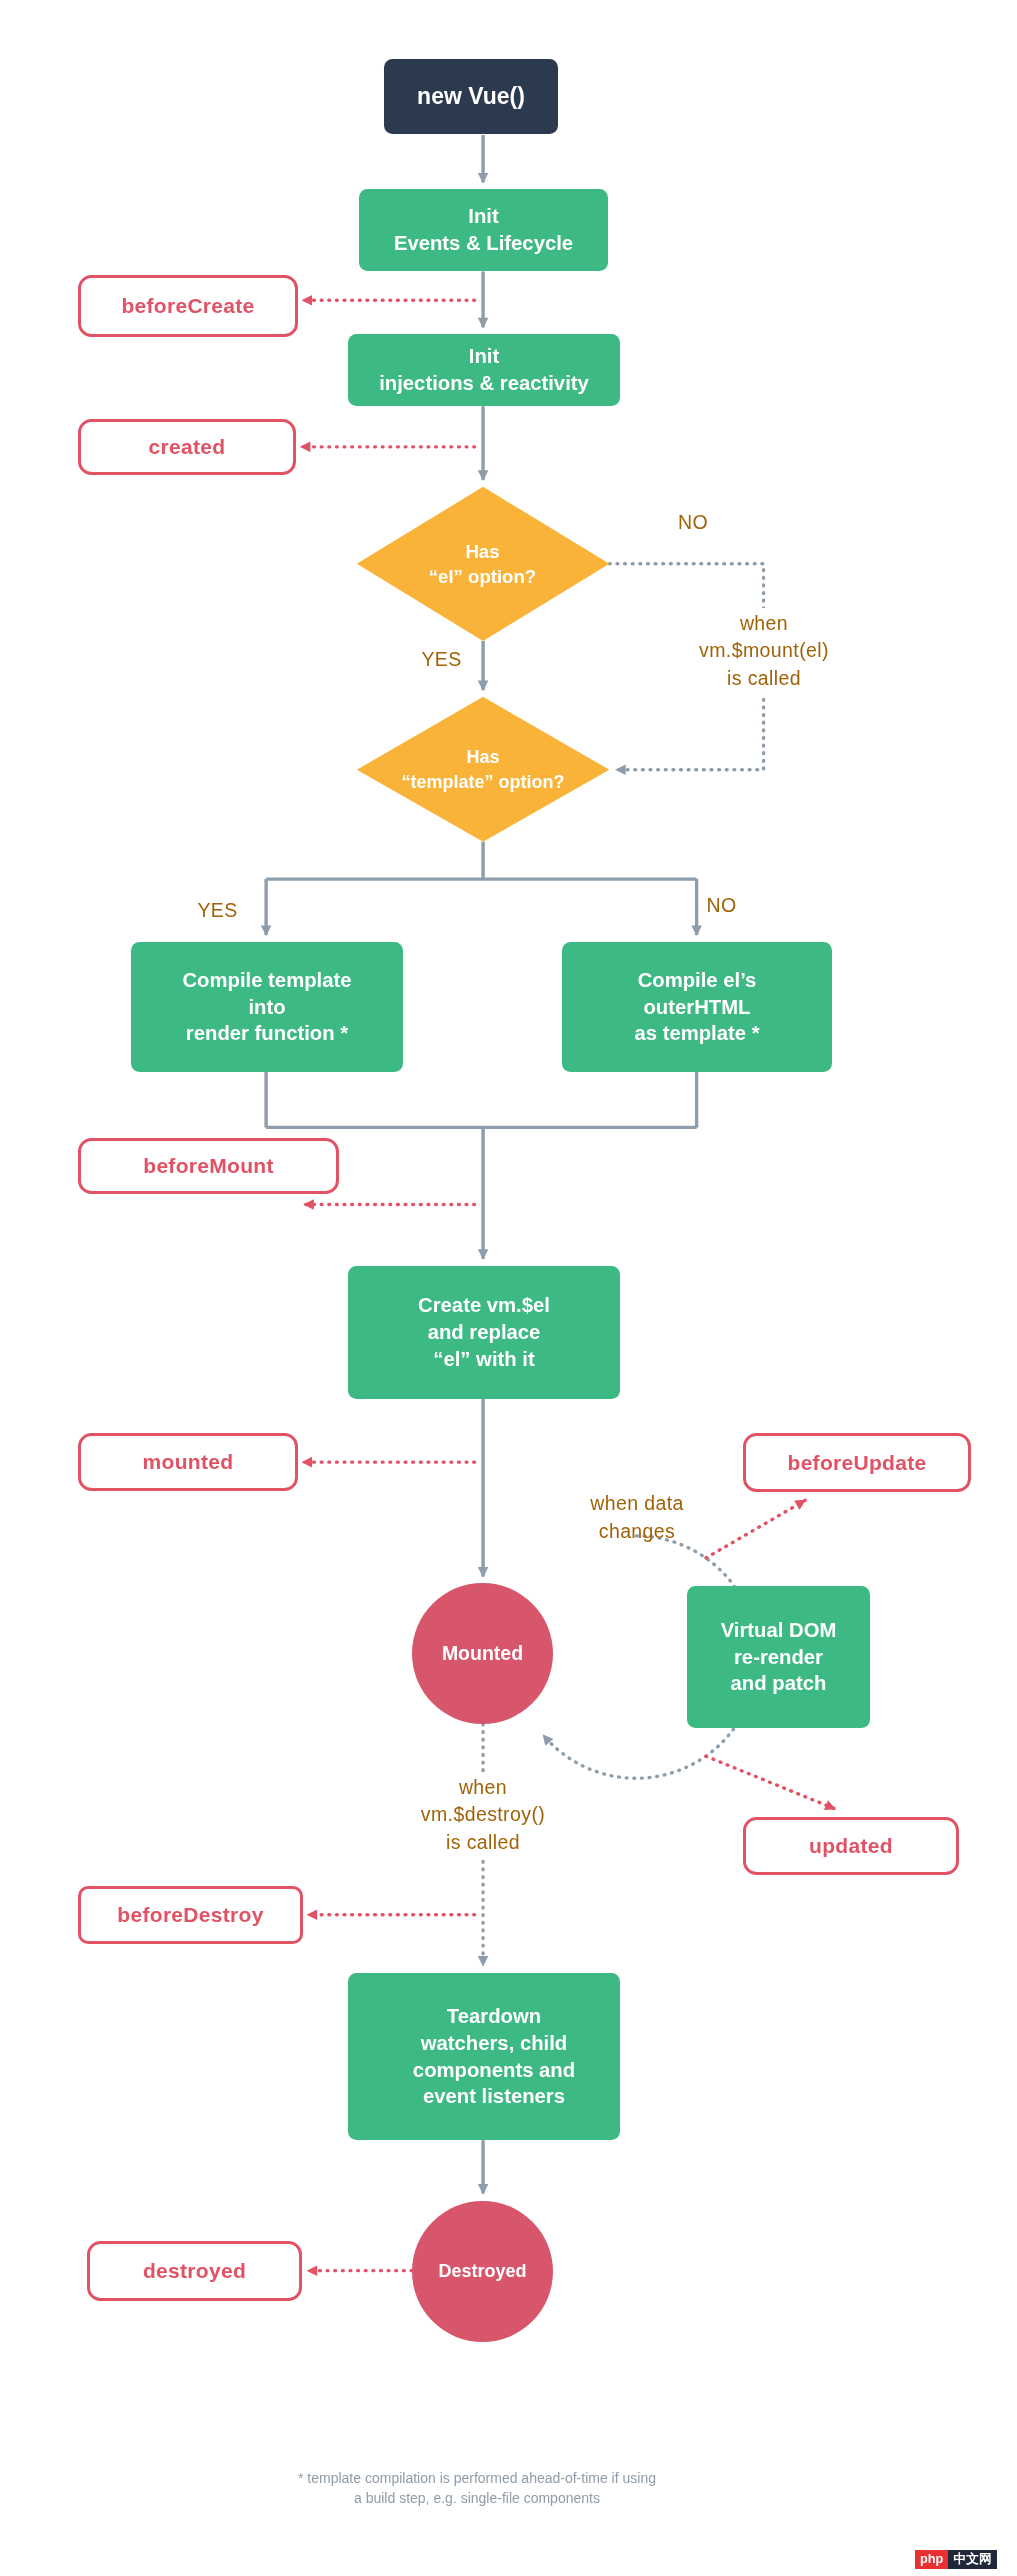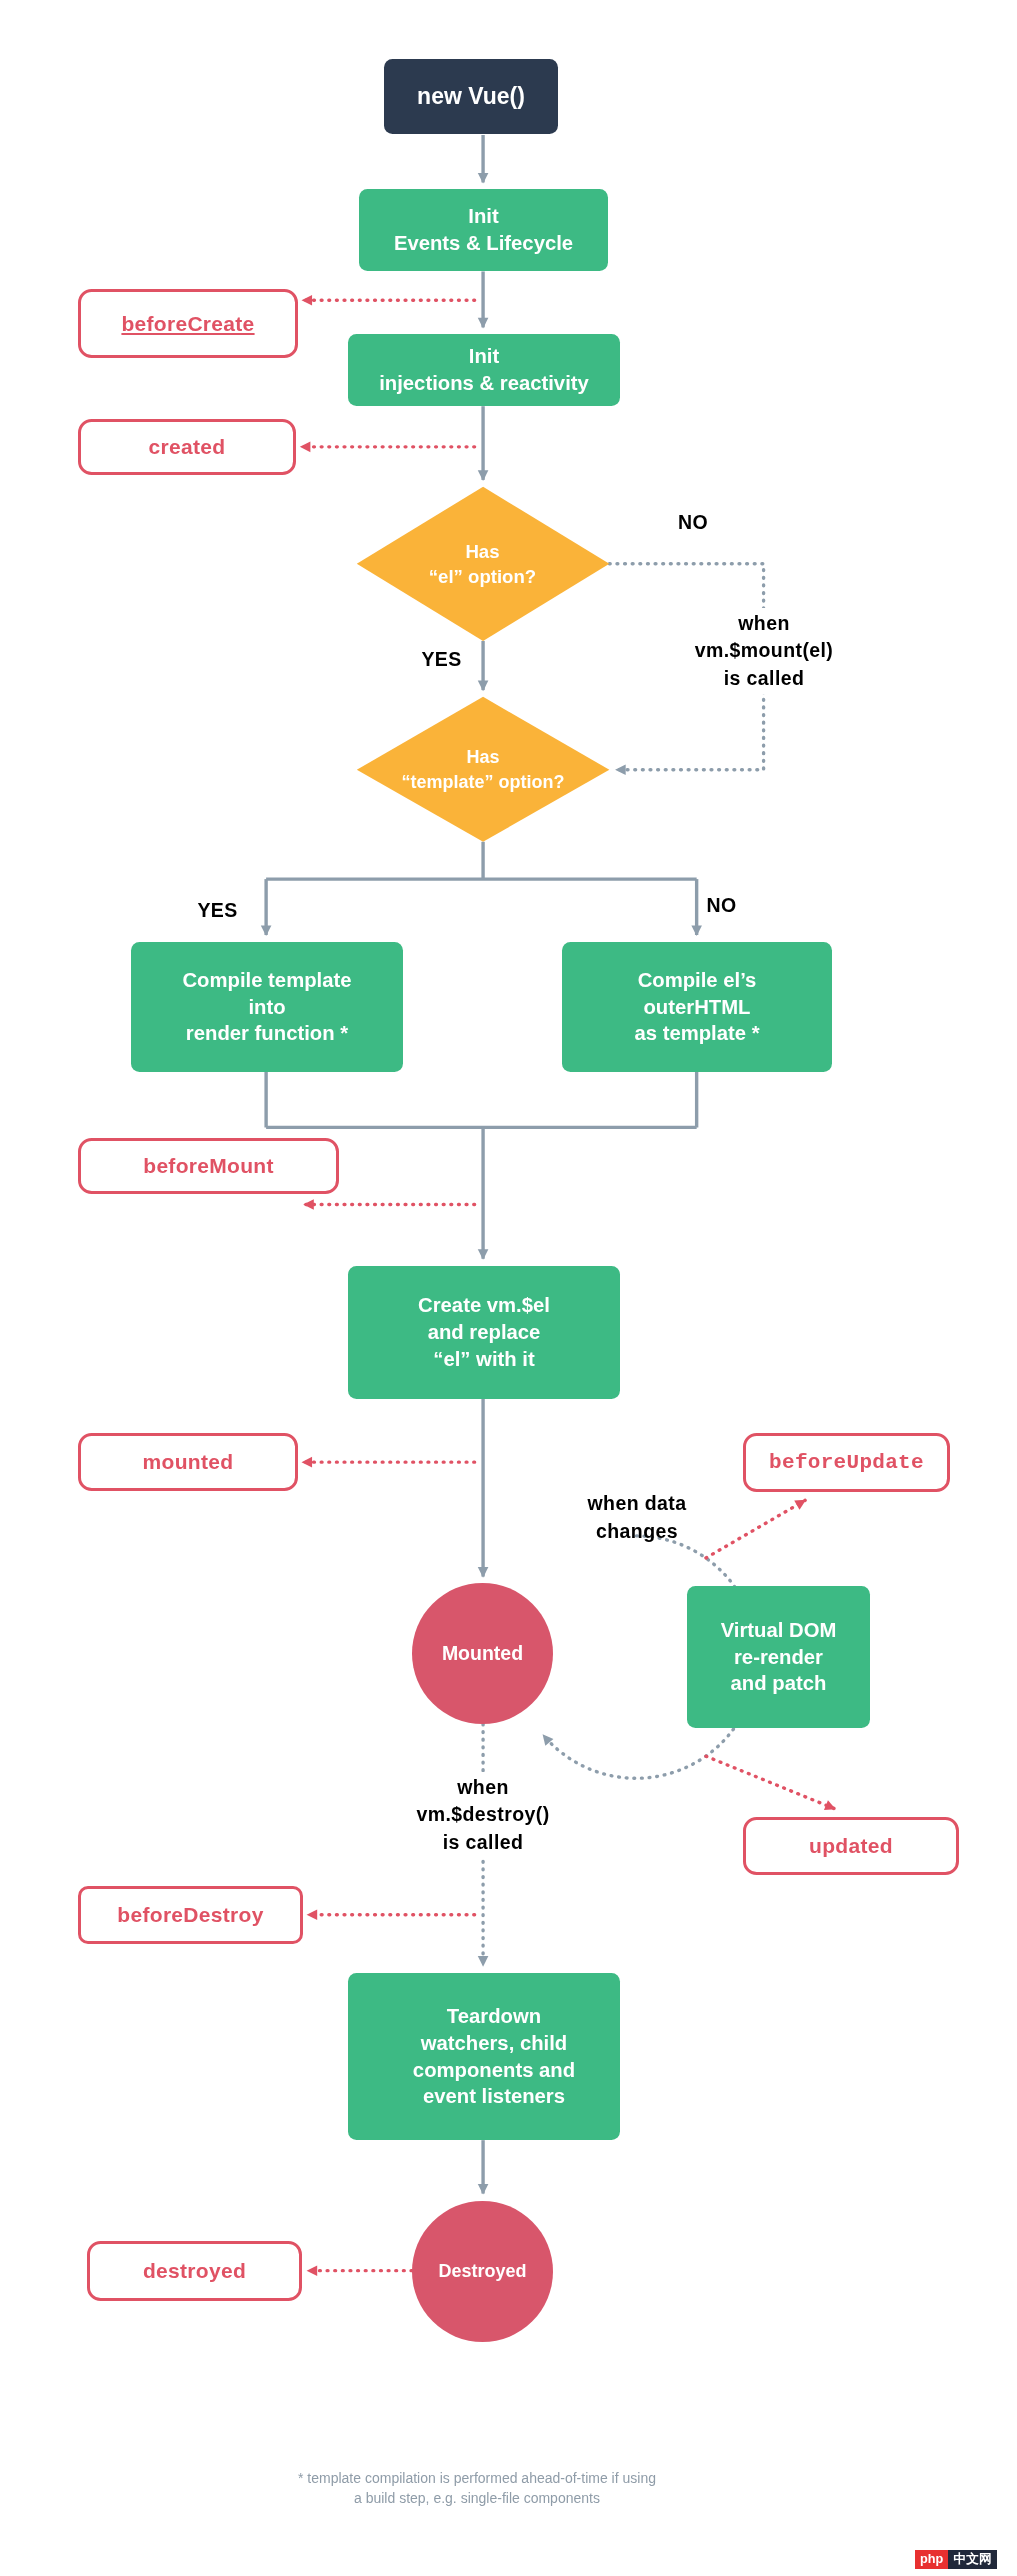--- a/index.html
+++ b/index.html
@@ -13,21 +13,21 @@
 
   .gbox, .navybox, .pill, .circle, .dlabel, .glabel, .footnote {
     position:absolute; display:flex; align-items:center; justify-content:center;
     text-align:center; white-space:pre-line; z-index:2; box-sizing:border-box;
   }
   .gbox  { background:#3dba84; color:#fff; border-radius:8.5px; font-weight:600; font-size:20.3px; line-height:1.33; }
   .navybox { background:#2c3a4f; color:#fff; border-radius:8.5px; font-weight:700; font-size:23px; }
   .pill  { background:#fff; border:3.4px solid #e05264; color:#e05264; border-radius:13.6px; font-weight:700; font-size:21px; letter-spacing:0.3px; }
   .circle{ background:#d8566b; color:#fff; border-radius:50%; font-weight:700; font-size:19.5px; }
   .dlabel{ color:#fff; font-weight:600; font-size:18.6px; line-height:1.35; }
-  .glabel{ color:#000000; font-weight:700; font-size:19.5px; line-height:1.42; letter-spacing:0.4px; }
+  .glabel{ color:#a16207; font-weight:400; font-size:19.5px; line-height:1.42; letter-spacing:0.4px; }
   .whitebg { background:#ffffff; padding:1.7px 5.1px; }
   .footnote { color:#8f9ca8; font-weight:400; font-size:14px; line-height:1.45; }
 
   .wm { position:absolute; display:flex; z-index:3; font-weight:700; font-size:12.7px; line-height:1; }
   .wm span { padding:3.4px 5.1px; color:#fff; }
   .wm .wm-red  { background:#e83030; }
   .wm .wm-dark { background:#20283a; }
 </style>
 </head>
 <body>
@@ -71,21 +71,21 @@
 
     <polygon points="570,574 719,665 570,756 421,665" fill="#fab339"></polygon>
     <polygon points="570,822 719,908 570,993 421,908" fill="#fab339"></polygon>
   </svg>
 
   <div class="navybox" style="left:384px; top:59px; width:174px; height:75px;">new Vue()</div>
 
   <div class="gbox" style="left:359px; top:189px; width:249px; height:82px;">Init
 Events &amp; Lifecycle</div>
 
-  <div class="pill" style="left:78px; top:289px; width:220px; height:69px;text-decoration:underline;">beforeCreate</div>
+  <div class="pill" style="left:78px; top:275px; width:220px; height:62px;">beforeCreate</div>
 
   <div class="gbox" style="left:348px; top:334px; width:272px; height:72px;">Init
 injections &amp; reactivity</div>
 
   <div class="pill" style="left:78px; top:419px; width:218px; height:56px;">created</div>
 
   <div class="dlabel" style="left:381px; top:531px; width:203px; height:66px;">Has
 “el” option?</div>
 
   <div class="glabel" style="left:661px; top:509px; width:64px;">NO</div>
@@ -115,21 +115,21 @@
 
   <div class="gbox" style="left:348px; top:1266px; width:272px; height:133px;">Create vm.$el
 and replace
 “el” with it</div>
 
   <div class="pill" style="left:78px; top:1433px; width:220px; height:58px;">mounted</div>
 
   <div class="glabel" style="left:552px; top:1490px; width:170px;">when data
 changes</div>
 
-  <div class="pill" style="left:743px; top:1433px; width:207px; height:59px;font-family:Liberation Mono, monospace;">beforeUpdate</div>
+  <div class="pill" style="left:743px; top:1433px; width:228px; height:59px;">beforeUpdate</div>
 
   <div class="circle" style="left:412px; top:1583px; width:141px; height:141px;">Mounted</div>
 
   <div class="gbox" style="left:687px; top:1586px; width:183px; height:142px;">Virtual DOM
 re-render
 and patch</div>
 
   <div class="pill" style="left:743px; top:1817px; width:216px; height:58px;">updated</div>
 
   <div class="glabel whitebg" style="left:398px; top:1772px; width:170px;">when

